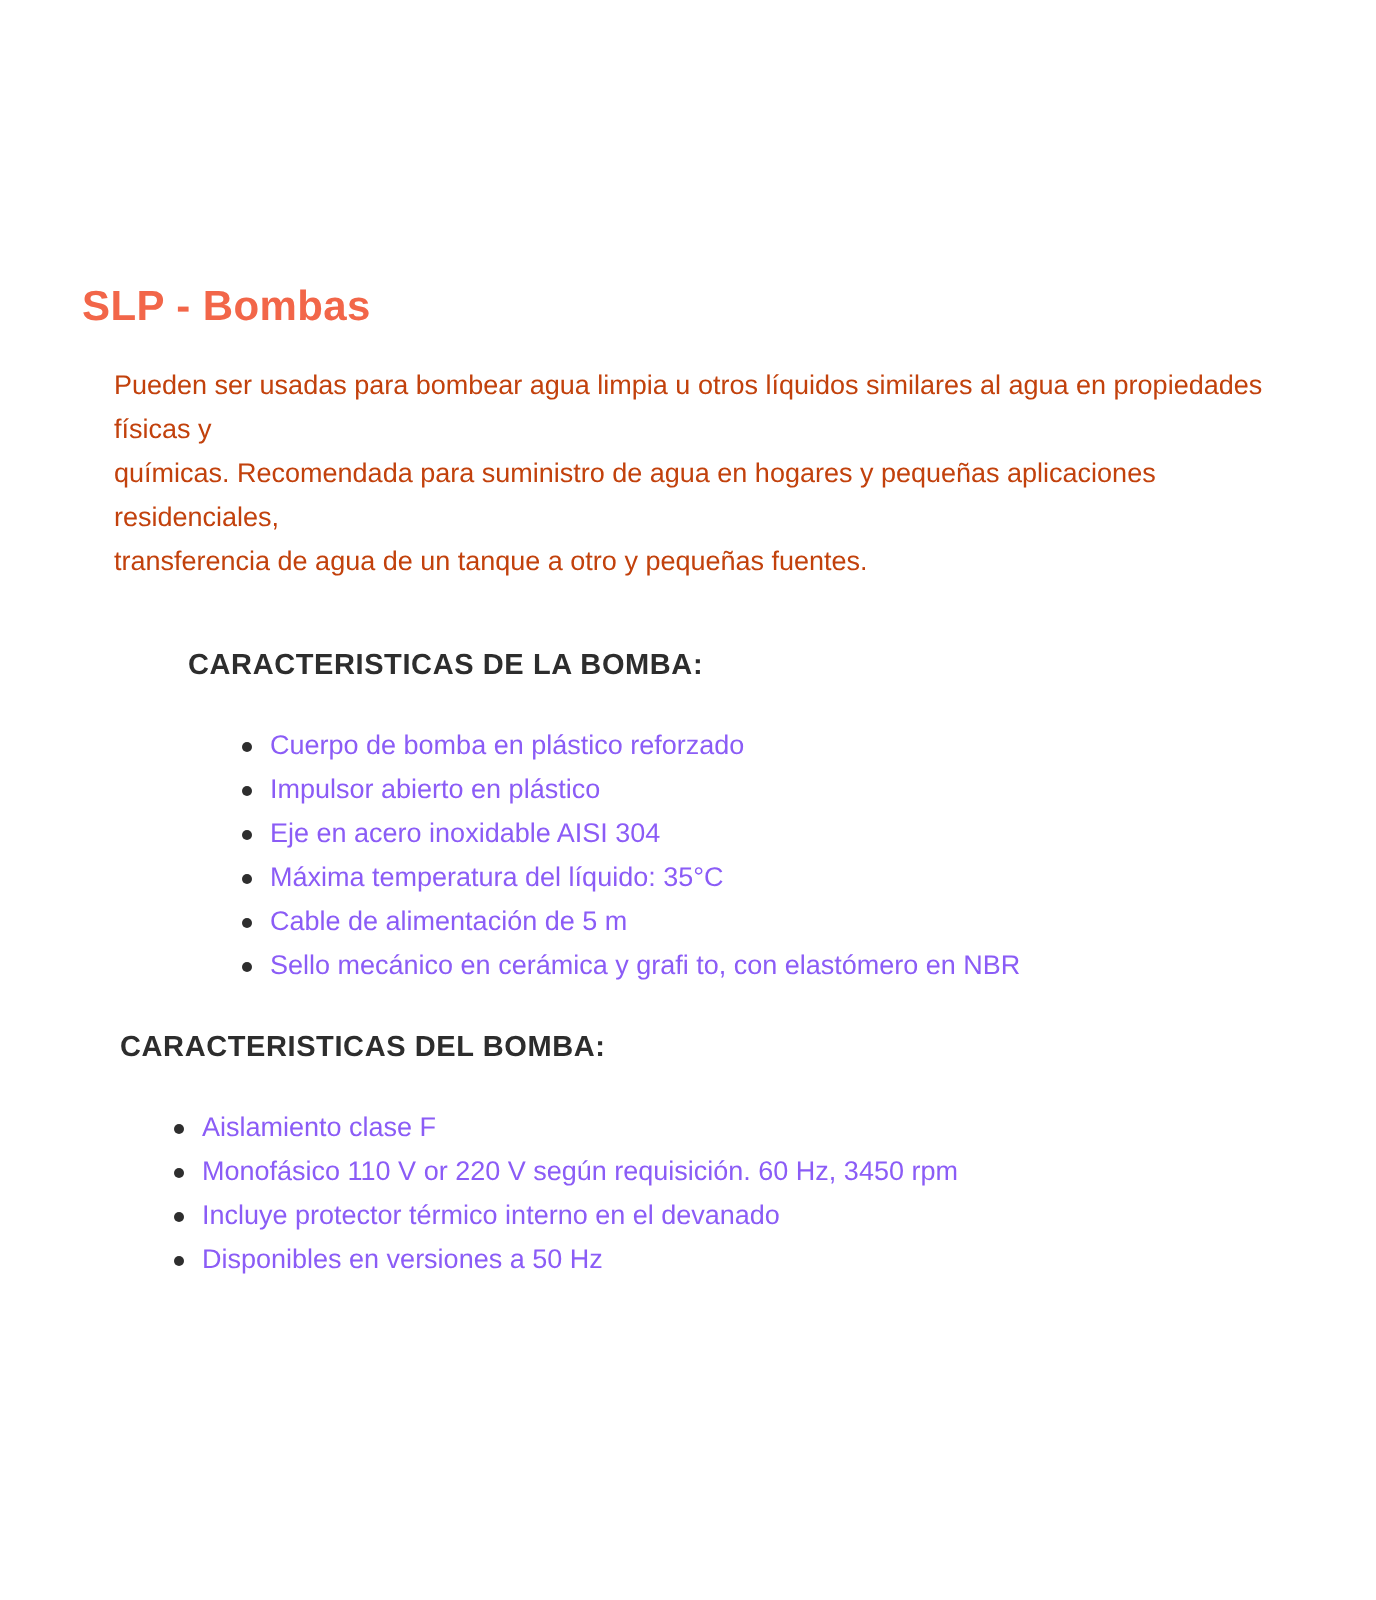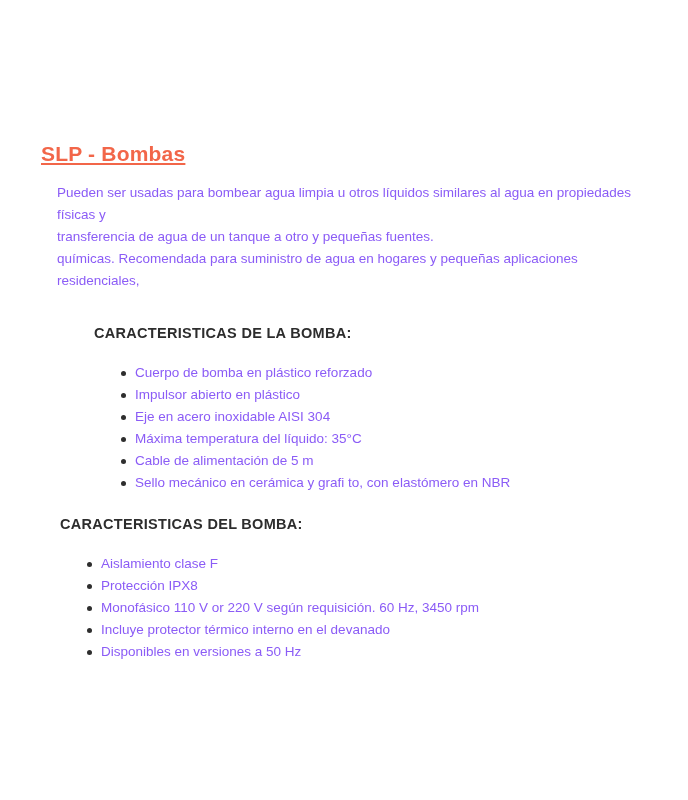--- a/index.html
+++ b/index.html
@@ -16,27 +16,26 @@
     height: 800px;
     background: #ffffff;
   }
   .page-title {
     margin: 141px 0 0 41px;
     font-size: 21px;
     line-height: 25px;
     font-weight: 700;
     color: #f26649;
     letter-spacing: 0.2px;
-    text-decoration: underline;
   }
   .intro {
     margin: 16px 40px 0 57px;
     font-size: 13.5px;
     line-height: 22px;
-    color: #8b5cf6;
+    color: #c2410c;
   }
   .section-bomba { margin-top: 33px; padding-left: 34px; }
   .section-motor { margin-top: 22px; }
   .section-heading {
     margin-left: 60px;
     font-size: 14.5px;
     line-height: 17px;
     font-weight: 700;
     color: #2d2d2d;
     letter-spacing: 0.3px;
@@ -66,40 +65,39 @@
 </style>
 </head>
 <body>
 
 <div class="page">
 
   <h1 class="page-title">SLP - Bombas</h1>
 
   <div class="intro">
     <div>Pueden ser usadas para bombear agua limpia u otros líquidos similares al agua en propiedades físicas y</div>
+    <div>químicas. Recomendada para suministro de agua en hogares y pequeñas aplicaciones residenciales,</div>
     <div>transferencia de agua de un tanque a otro y pequeñas fuentes.</div>
-    <div>químicas. Recomendada para suministro de agua en hogares y pequeñas aplicaciones residenciales,</div>
   </div>
 
   <div class="section section-bomba">
     <h2 class="section-heading">CARACTERISTICAS DE LA BOMBA:</h2>
     <ul class="feature-list">
         <li>Cuerpo de bomba en plástico reforzado</li>
         <li>Impulsor abierto en plástico</li>
         <li>Eje en acero inoxidable AISI 304</li>
         <li>Máxima temperatura del líquido: 35°C</li>
         <li>Cable de alimentación de 5 m</li>
         <li>Sello mecánico en cerámica y grafi to, con elastómero en NBR</li>
       </ul>
   </div>
 
   <div class="section section-motor">
     <h2 class="section-heading">CARACTERISTICAS DEL BOMBA:</h2>
     <ul class="feature-list">
         <li>Aislamiento clase F</li>
-        <li>Protección IPX8</li>
         <li>Monofásico 110 V or 220 V según requisición. 60 Hz, 3450 rpm</li>
         <li>Incluye protector térmico interno en el devanado</li>
         <li>Disponibles en versiones a 50 Hz</li>
       </ul>
   </div>
 
 </div>
 
 </body></html>

